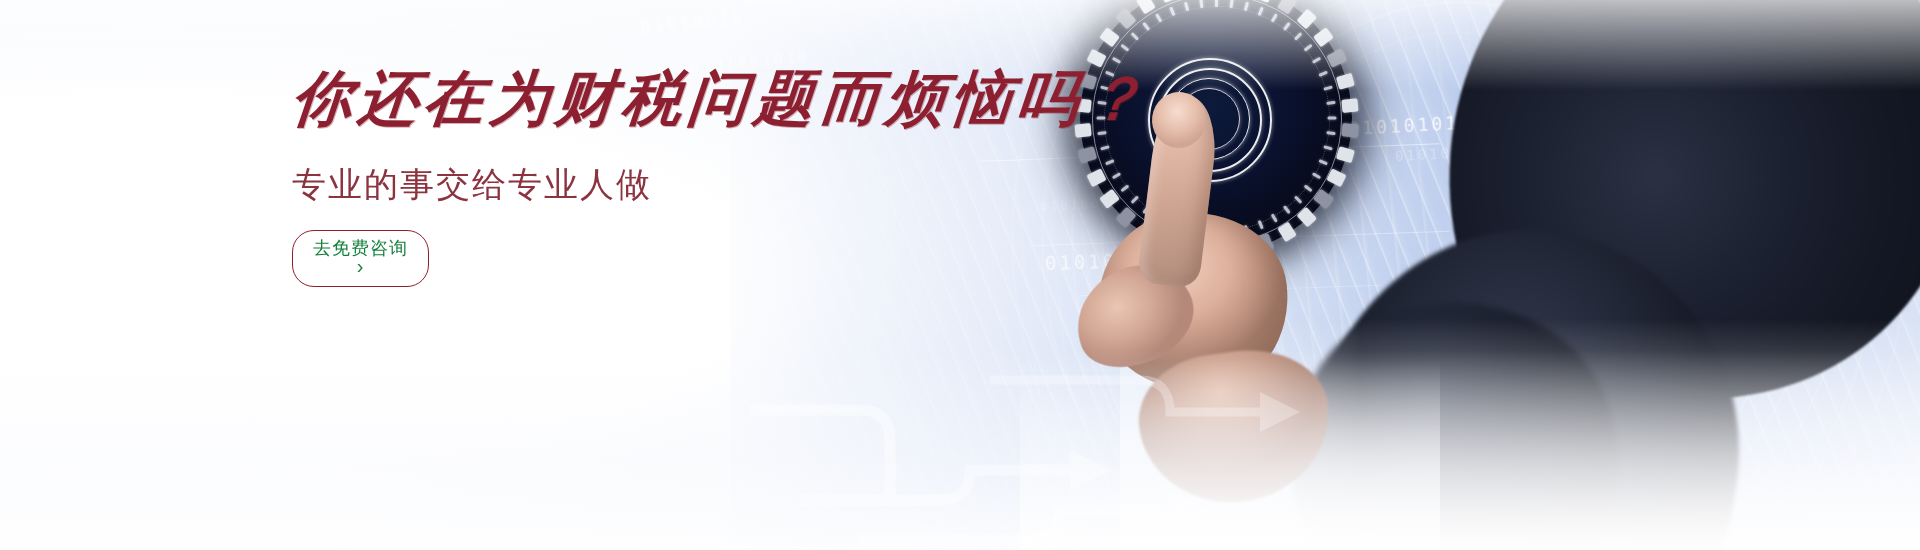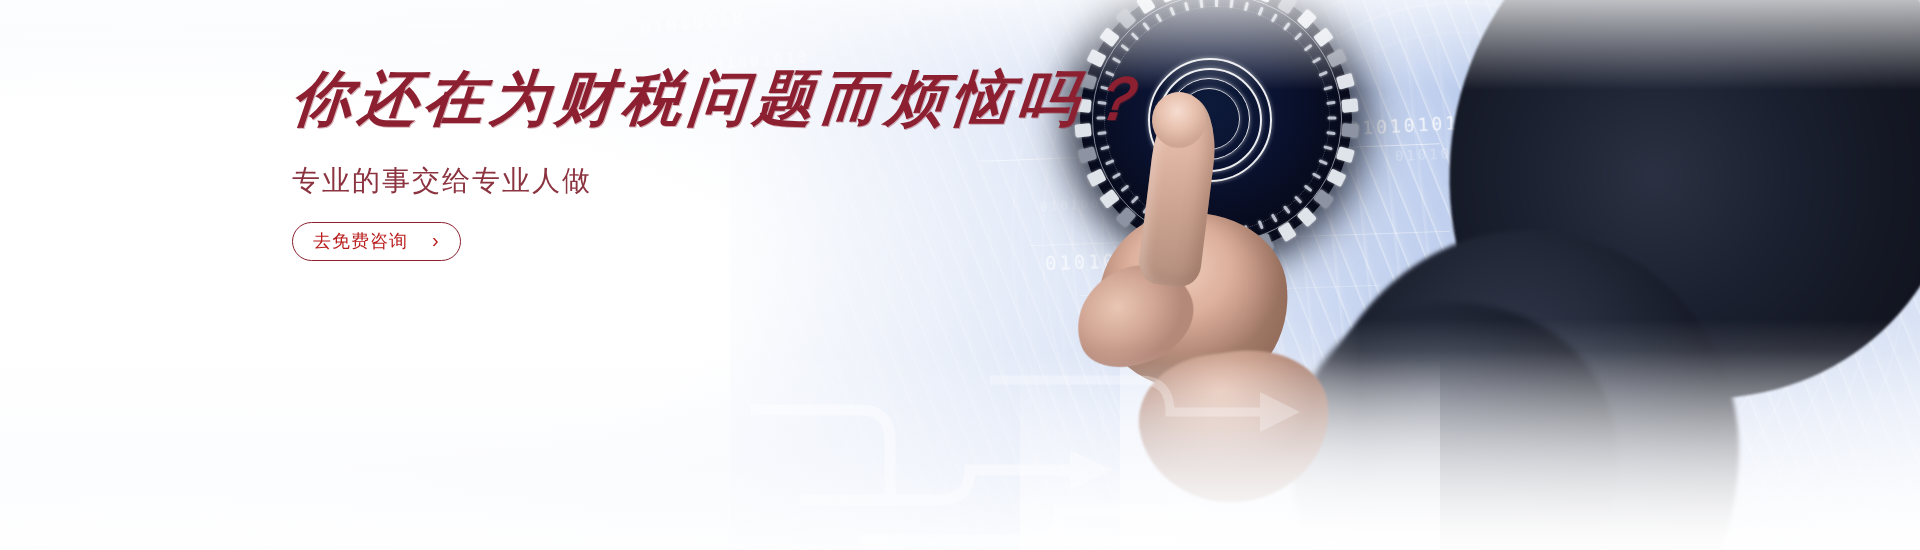--- a/index.html
+++ b/index.html
@@ -229,47 +229,48 @@
     line-height:1.1;
     color:#8c2030;
     letter-spacing:6px;
     white-space:nowrap;
     text-shadow:1px 1px 0 rgba(140,32,48,.35);
     margin:0 0 30px 0;
     transform:skewX(-5deg);
     transform-origin:left center;
   }
   .subtitle{
-    font-size:28px;
+    font-size:34px;
     color:#8c3340;
     letter-spacing:2px;
     margin:0 0 22px 0;
     white-space:nowrap;
   }
   .tagline{
     font-size:28px;
     color:#c69163;
     letter-spacing:2px;
     margin:0 0 28px 0;
     white-space:nowrap;
   }
   .cta{
     display:inline-flex;
     align-items:center;
-    gap:24px;
+    gap:0;
     border:1.5px solid #8c2030;
     border-radius:22px;
     padding:8px 20px 9px 20px;
-    color:#b91c1c;
+    color:#15803d;
     font-size:18px;
     letter-spacing:1px;
     background:transparent;
     cursor:pointer;
     white-space:nowrap;
     line-height:1;
+    flex-direction:column;
   }
   .cta .chev{font-size:20px;line-height:1;transform:translateY(-1px);}
 </style>
 </head>
 <body>
 
 <div class="banner">
 
   <div class="bg-base"></div>
   <div class="bg-rightwash"></div>

